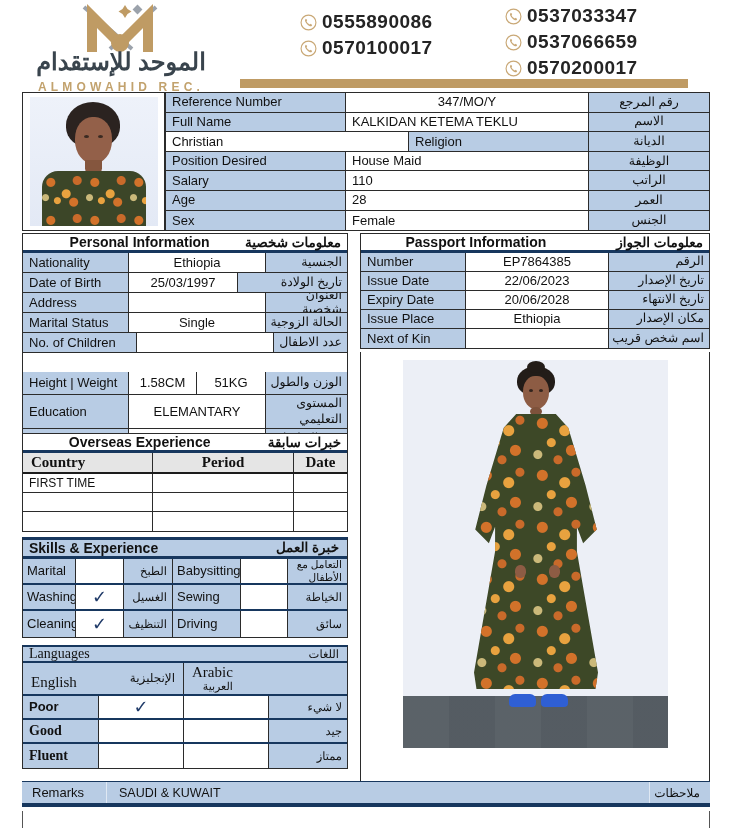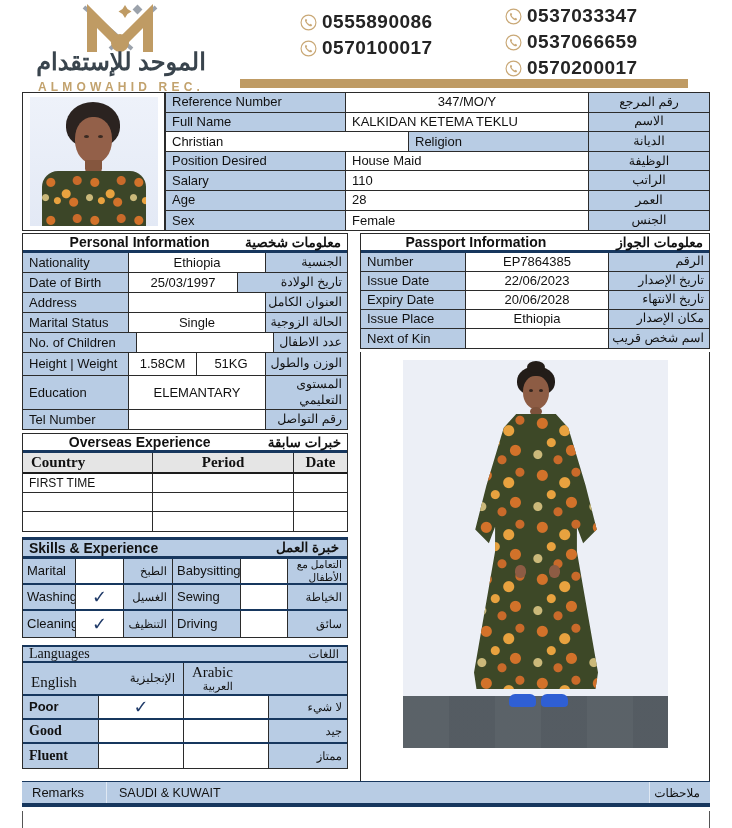--- a/index.html
+++ b/index.html
@@ -157,33 +157,33 @@
       <div class="cell arab" style="flex:1;">الجنسية</div>
     </div>
     <div class="row" style="height:20px;">
       <div class="cell br lbl" style="width:106px;">Date of Birth</div>
       <div class="cell br val ctr" style="width:109px;">25/03/1997</div>
       <div class="cell arab" style="flex:1;">تاريخ الولادة</div>
     </div>
     <div class="row" style="height:20px;">
       <div class="cell br lbl" style="width:106px;">Address</div>
       <div class="cell br val ctr" style="width:137px;"></div>
-      <div class="cell arab" style="flex:1;">العنوان الكامل</div>
+      <div class="cell arab" style="flex:1;">العنوان شخصية</div>
     </div>
     <div class="row" style="height:20px;">
       <div class="cell br lbl" style="width:106px;">Marital Status</div>
       <div class="cell br val ctr" style="width:137px;">Single</div>
       <div class="cell arab" style="flex:1;">الحالة الزوجية</div>
     </div>
     <div class="row" style="height:20px;">
       <div class="cell br lbl" style="width:114px;">No. of Children</div>
       <div class="cell br val ctr" style="width:137px;"></div>
       <div class="cell arab" style="flex:1;">عدد الاطفال</div>
     </div>
-    <div class="row" style="height:23px;">
+    <div class="row" style="height:23px;margin-top:19px;">
       <div class="cell br lbl" style="width:106px;">Height | Weight</div>
       <div class="cell br val ctr" style="width:68px;">1.58CM</div>
       <div class="cell br val ctr" style="width:69px;">51KG</div>
       <div class="cell arab" style="flex:1;">الوزن والطول</div>
     </div>
     <div class="row" style="height:34px;">
       <div class="cell br lbl" style="width:106px;">Education</div>
       <div class="cell br val ctr" style="width:137px;">ELEMANTARY</div>
       <div class="cell arab" style="flex:1;white-space:normal;line-height:1.25;">المستوى التعليمي</div>
     </div>

